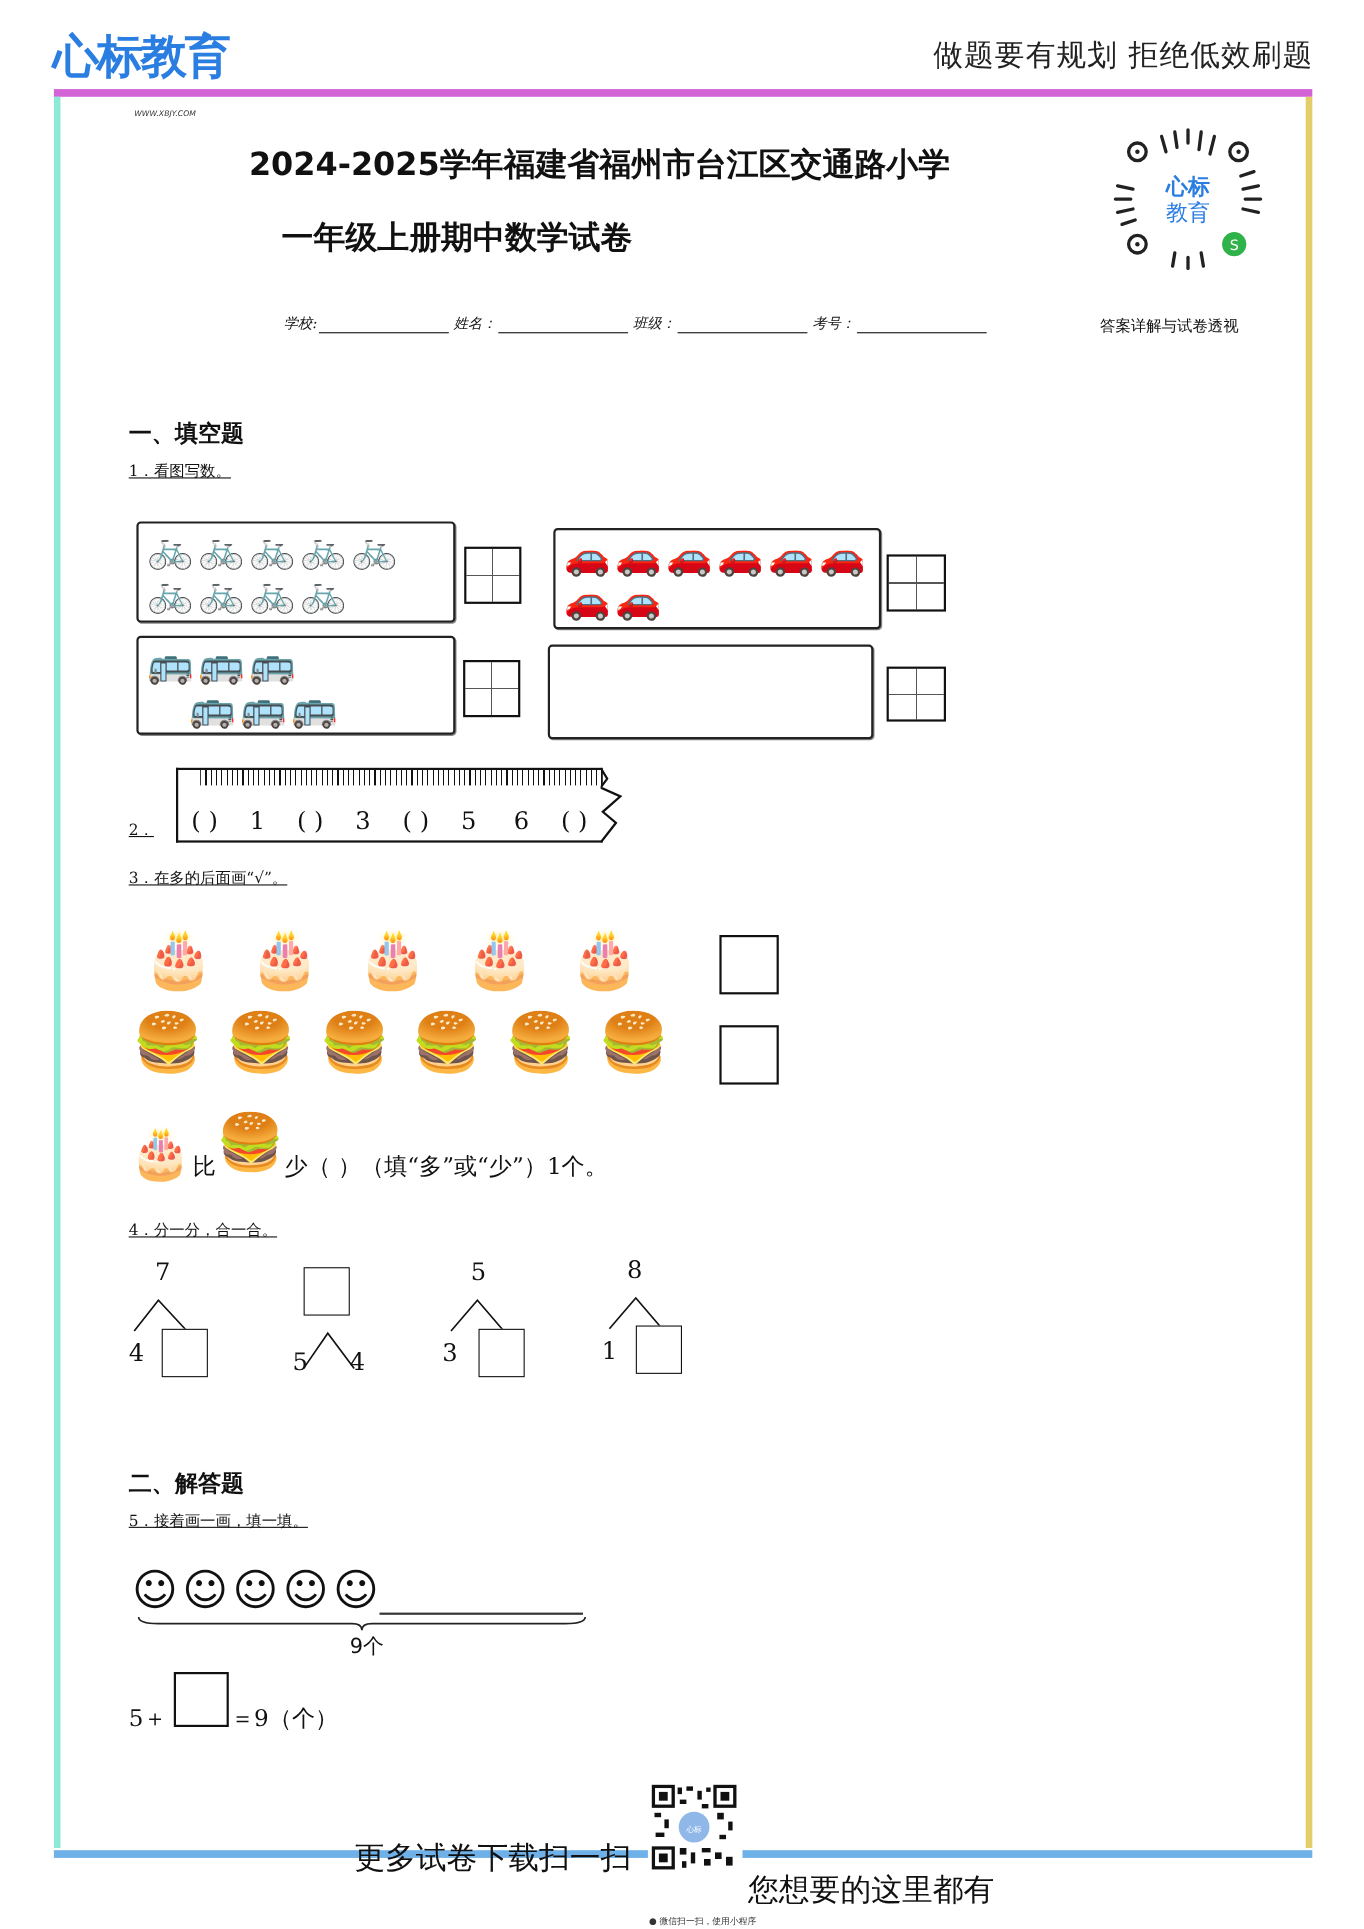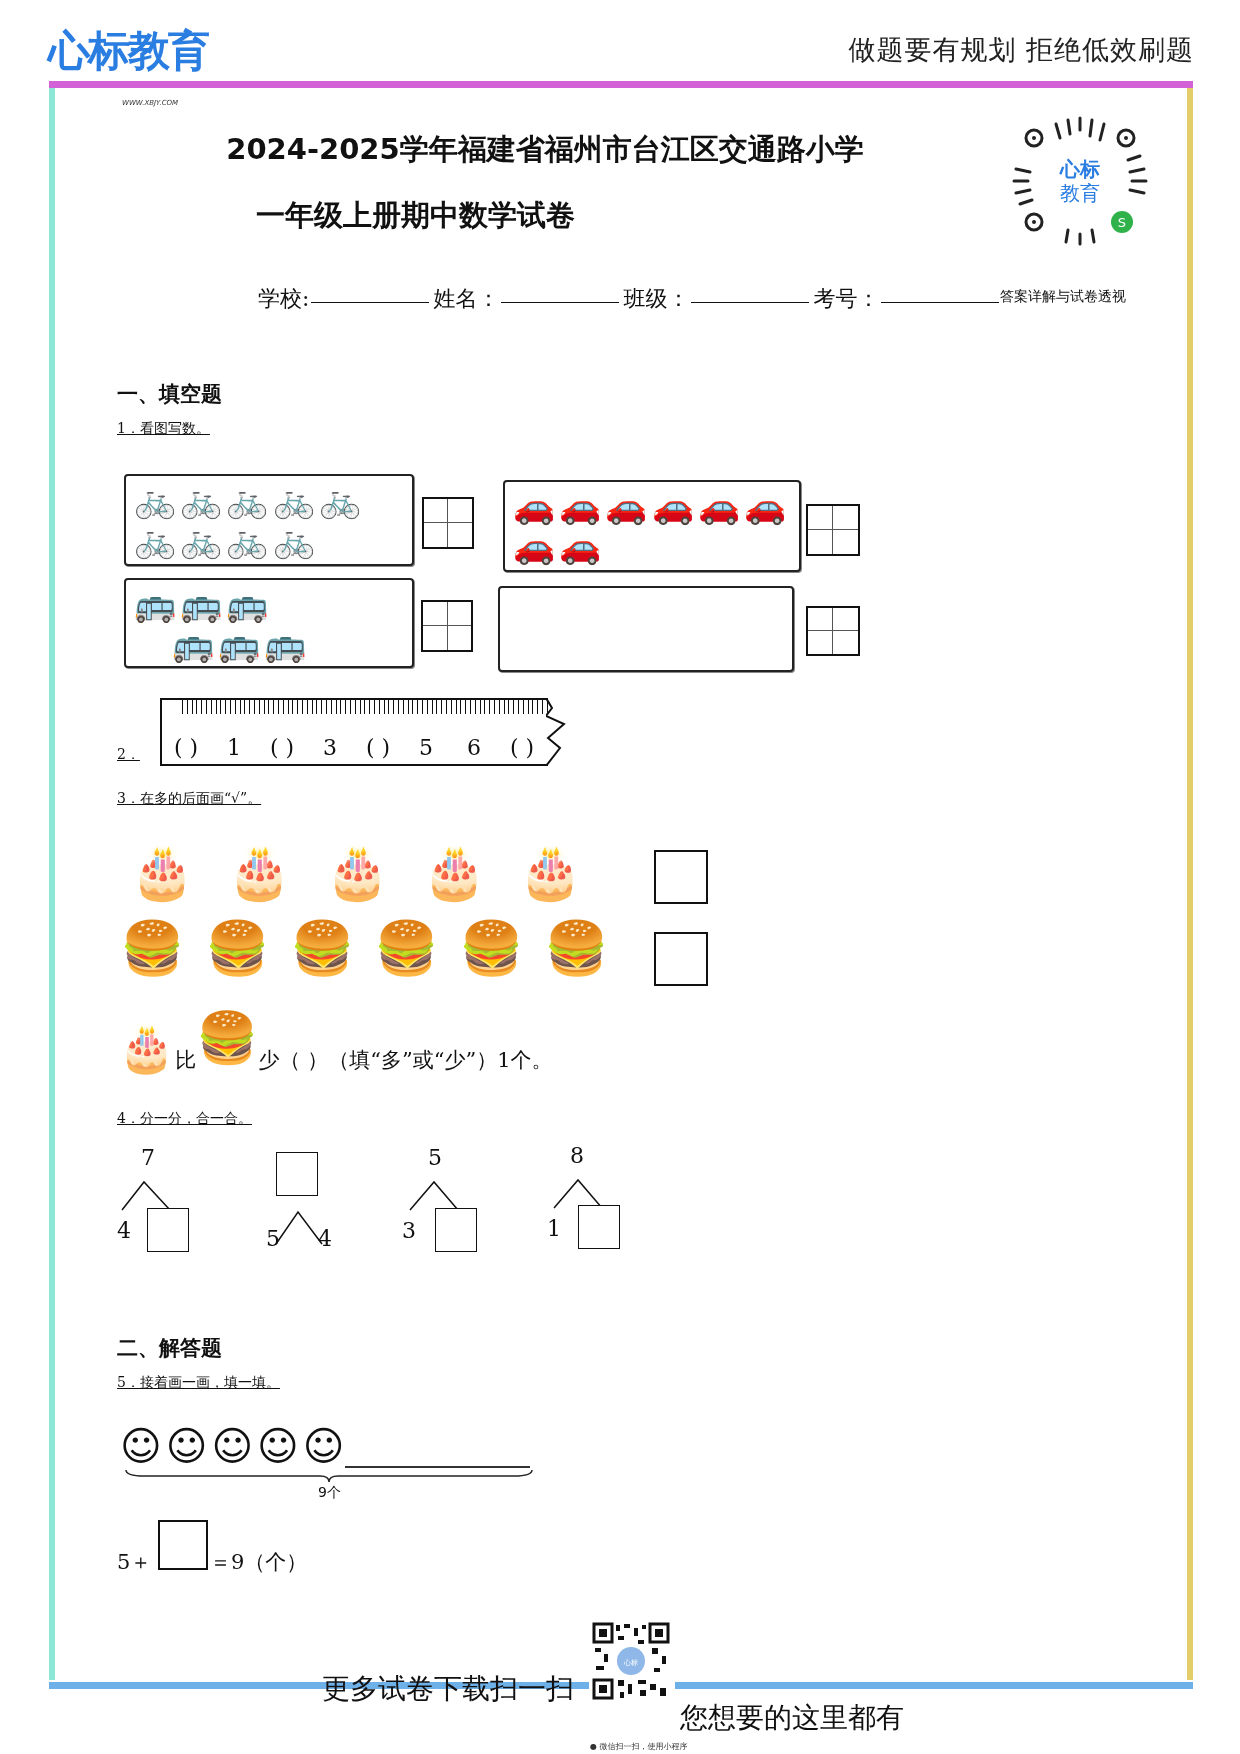--- a/index.html
+++ b/index.html
@@ -12,21 +12,21 @@
   .top-bar { left: 49px; top: 81px; width: 1144px; height: 7px; background: #d262d6; }
   .left-bar { left: 49px; top: 88px; width: 6px; height: 1592px; background: #8ee8d8; }
   .right-bar { left: 1187px; top: 88px; width: 6px; height: 1592px; background: #e2cd68; }
   .bottom-bar-l { left: 49px; top: 1682px; width: 540px; height: 7px; background: #6eb0e8; }
   .bottom-bar-r { left: 675px; top: 1682px; width: 518px; height: 7px; background: #6eb0e8; }
   .title1 { left: 0; width: 1240px; top: 130px; text-align: center; font-size: 29px; font-weight: bold; font-family: "DejaVu Sans", sans-serif; letter-spacing: 0px; }
   .title1 span { margin-left: -150px; }
   .title2 { left: 0; width: 981px; top: 196px; text-align: center; font-size: 29px; font-weight: bold; font-family: "DejaVu Sans", sans-serif; }
   .title2 span { margin-left: -150px; }
   .qr-top { left: 1010px; top: 114px; width: 140px; height: 134px; }
-  .info-row { left: 258px; top: 284px; font-size: 22px; display: flex; align-items: flex-start; }
+  .info-row { left: 258px; top: 284px; font-size: 13px; display: flex; align-items: center; font-style: italic; }
   .info-row .blank { display: inline-block; width: 118px; border-bottom: 1px solid #111; margin: 0 4px 0 2px; height: 18px; }
   .info-note { left: 1000px; top: 288px; font-size: 14px; font-family: "DejaVu Sans", sans-serif; }
   .sec-title { font-size: 21px; font-weight: bold; font-family: "DejaVu Sans", sans-serif; }
   .q { font-size: 14px; text-decoration: underline; }
   .pic-box { border: 2px solid #222; border-radius: 4px; box-shadow: 1px 1px 0 #888; background: #fff; display: flex; flex-wrap: wrap; align-content: space-around; padding: 4px 6px; box-sizing: border-box; }
   .ans-box { border: 2px solid #111; box-sizing: border-box; background: #fff; }
   .ans-box.grid { background:
       linear-gradient(to right, transparent calc(50% - 0.5px), #555 calc(50% - 0.5px), #555 calc(50% + 0.5px), transparent calc(50% + 0.5px)),
       linear-gradient(to bottom, transparent calc(50% - 0.5px), #555 calc(50% - 0.5px), #555 calc(50% + 0.5px), transparent calc(50% + 0.5px)); }
   .ans-box.grid { background-color: #fff; }
@@ -222,21 +222,21 @@
   <span class="smiley">☺</span>
   <span class="smiley">☺</span>
   <span class="smiley">☺</span>
   <span class="smiley">☺</span>
   <span class="smiley">☺</span>
 </div>
 <div class="abs" style="left:345px; top:1466px; width:185px; height:0; border-top:2px solid #333;"></div>
 <svg class="abs" style="left:124px; top:1468px; width:410px; height:16px;" viewBox="0 0 410 16">
   <path d="M2,2 Q2,8 20,8 L196,8 Q205,8 205,14 Q205,8 214,8 L390,8 Q408,8 408,2" fill="none" stroke="#222" stroke-width="1.5"></path>
 </svg>
-<div class="abs" style="left:318px; top:1484px; font-size:14px; font-family:'DejaVu Sans',sans-serif;">9个</div>
+<div class="abs" style="left:318px; top:1484px; font-size:19px; font-family:'DejaVu Sans',sans-serif;">9个</div>
 
 <div class="abs" style="left:117px; top:1548px; font-size:21px;">5＋</div>
 <div class="abs sq" style="left:158px; top:1520px; width:50px; height:50px;"></div>
 <div class="abs" style="left:210px; top:1548px; font-size:21px;">＝9（个）</div>
 
 <div class="abs footer-l">更多试卷下载扫一扫</div>
 <svg class="abs" style="left:592px; top:1622px; width:78px; height:80px;" viewBox="0 0 78 80">
   <rect width="78" height="80" fill="#fff"></rect>
   <rect x="2" y="2" width="18" height="18" fill="none" stroke="#111" stroke-width="3"></rect>
     <rect x="7" y="7" width="8" height="8" fill="#111"></rect>

